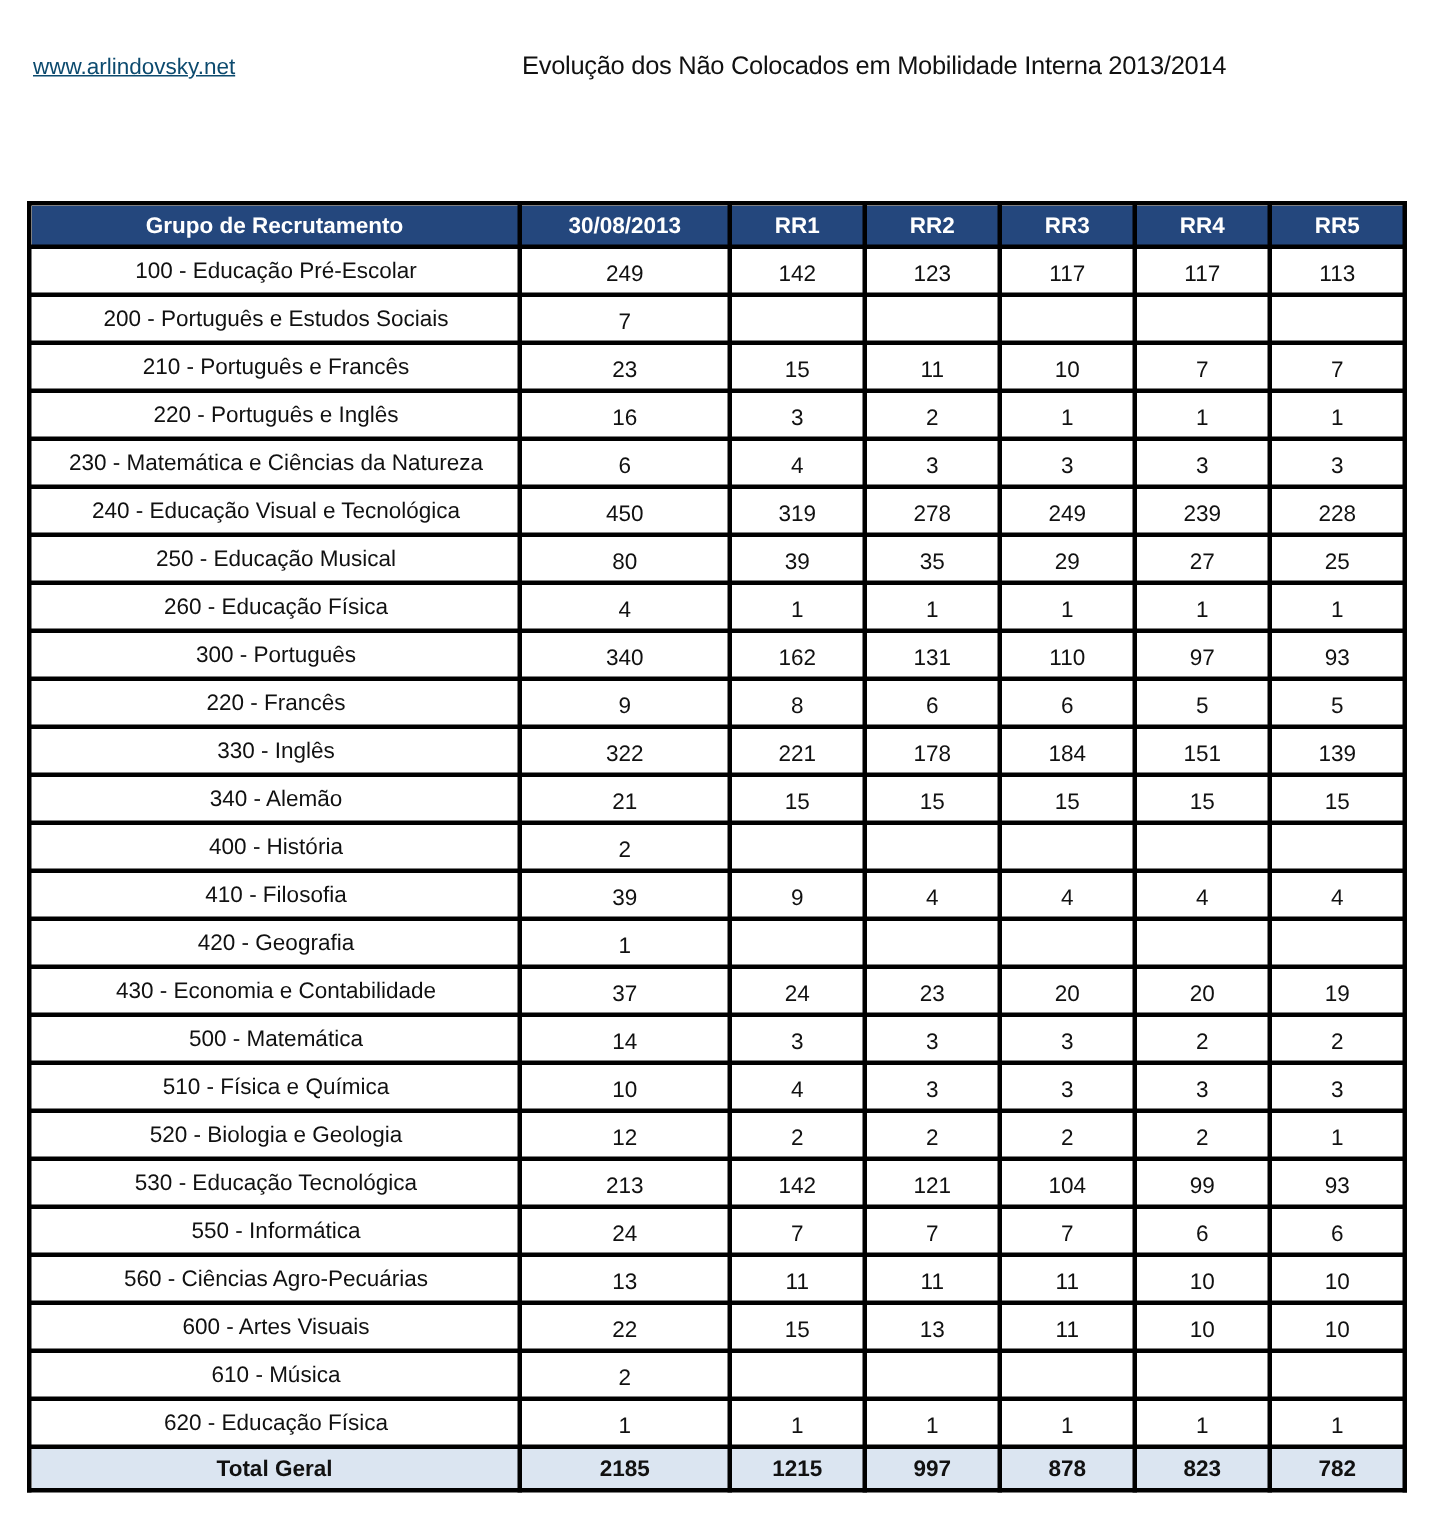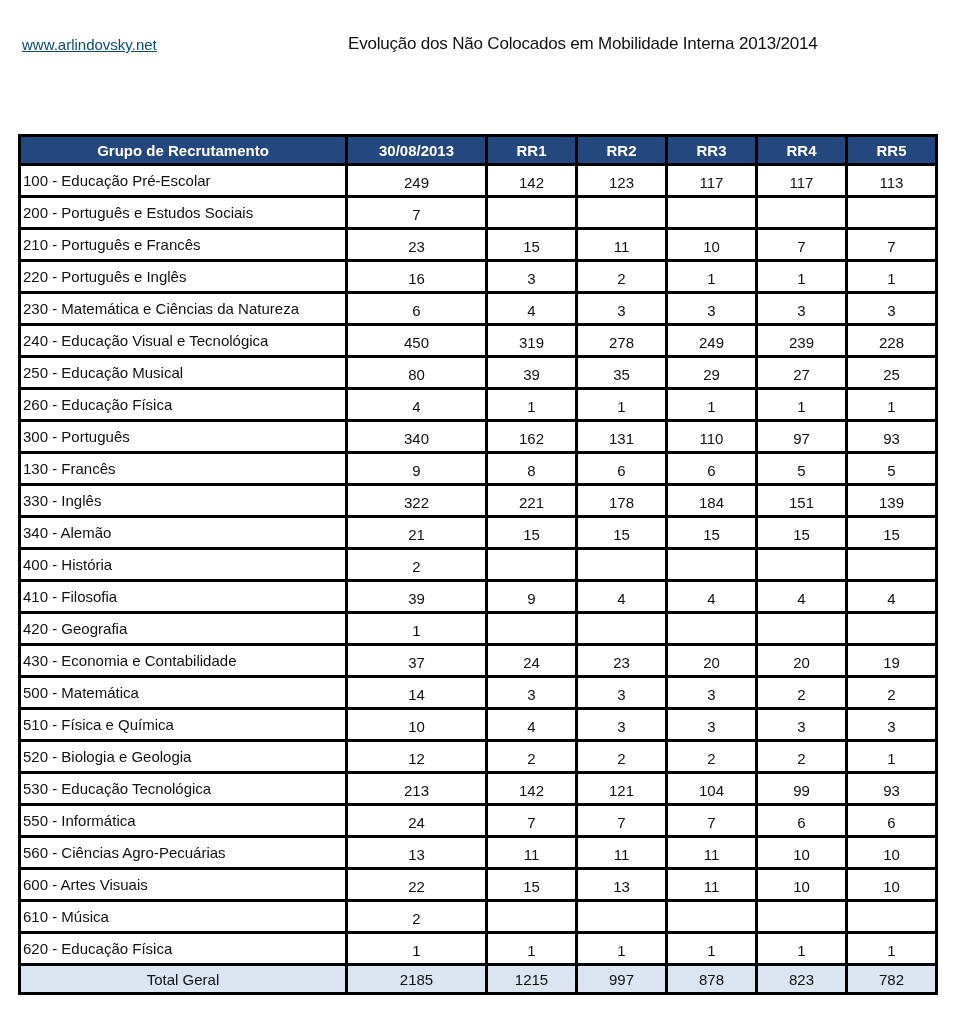--- a/index.html
+++ b/index.html
@@ -5,23 +5,23 @@
     html, body { margin: 0; padding: 0; background: #ffffff; }
     body { width: 965px; height: 1024px; position: relative; overflow: hidden; font-family: "Liberation Sans", "DejaVu Sans", sans-serif; color: #111; }
     .site-link { position: absolute; left: 22px; top: 36px; font-size: 15px; color: #0c4a6e; text-decoration: underline; }
     .page-title { position: absolute; left: 348px; top: 34px; font-size: 17px; font-weight: normal; color: #111; letter-spacing: -0.2px; }
     table.main { position: absolute; left: 18px; top: 88px; border-collapse: collapse; table-layout: fixed; border: 3px solid #000; margin-top: 46px; }
     table.main col.c0 { width: 327px; }
     table.main col.c1 { width: 140px; }
     table.main col.cn { width: 90px; }
     table.main th, table.main td { border: 3px solid #000; padding: 0; height: 25px; font-size: 15px; line-height: 25px; white-space: nowrap; overflow: hidden; }
     table.main thead th { background: #24477d; color: #ffffff; font-weight: bold; text-align: center; height: 26px; font-size: 15px; }
-    table.main td.label { text-align: left; padding-left: 2px; }
+    table.main td.label { text-align: center; padding-left: 2px; }
     table.main td.num { text-align: center; padding-top: 4px; height: 21px; }
-    table.main tr.total td { background: #dbe5f1; font-weight: normal; text-align: center; height: 26px; }
+    table.main tr.total td { background: #dbe5f1; font-weight: bold; text-align: center; height: 26px; }
   </style>
 </head>
 <body>
 
 <a class="site-link">www.arlindovsky.net</a>
 <div class="page-title">Evolução dos Não Colocados em Mobilidade Interna 2013/2014</div>
 
 <table class="main">
   <colgroup>
     <col class="c0">
@@ -119,21 +119,21 @@
       <tr>
         <td class="label">300 - Português</td>
         <td class="num">340</td>
         <td class="num">162</td>
         <td class="num">131</td>
         <td class="num">110</td>
         <td class="num">97</td>
         <td class="num">93</td>
       </tr>
       <tr>
-        <td class="label">130 - Francês</td>
+        <td class="label">220 - Francês</td>
         <td class="num">9</td>
         <td class="num">8</td>
         <td class="num">6</td>
         <td class="num">6</td>
         <td class="num">5</td>
         <td class="num">5</td>
       </tr>
       <tr>
         <td class="label">330 - Inglês</td>
         <td class="num">322</td>

